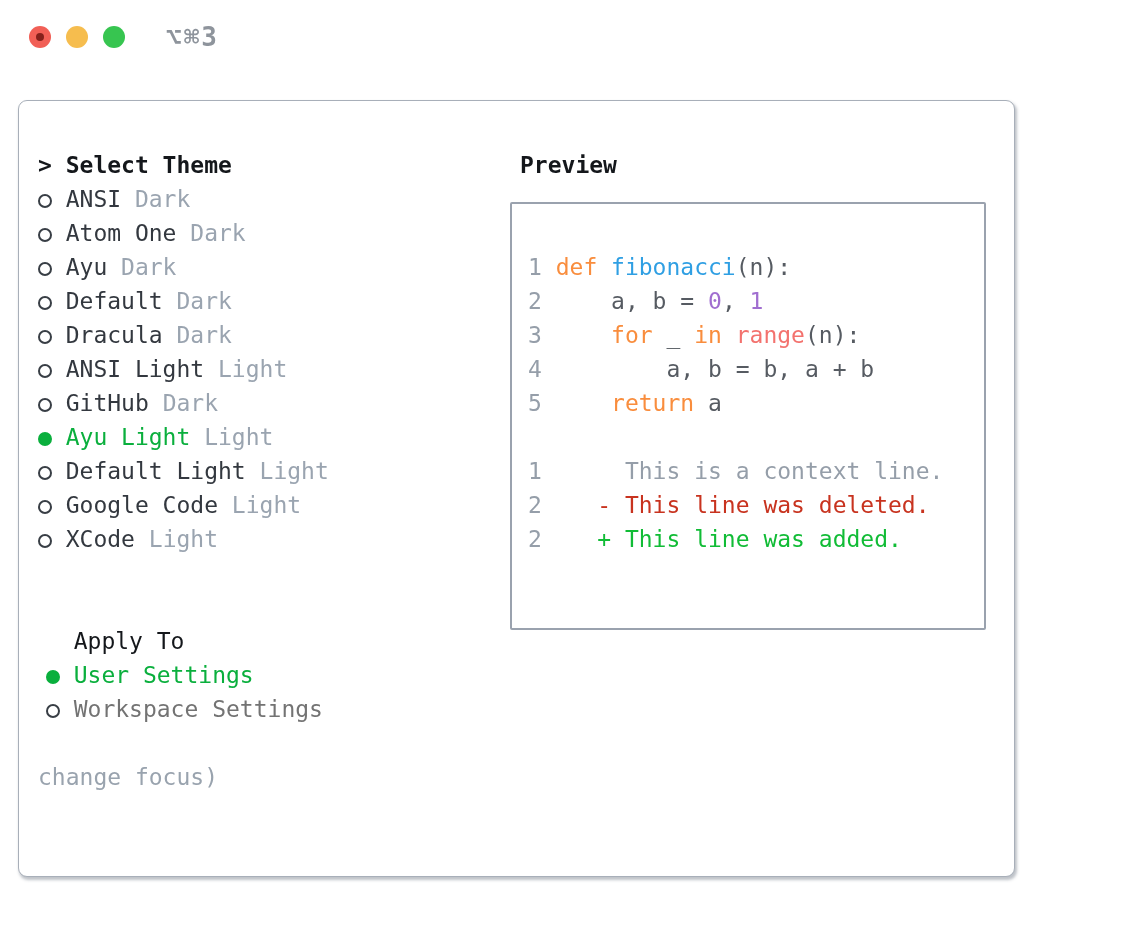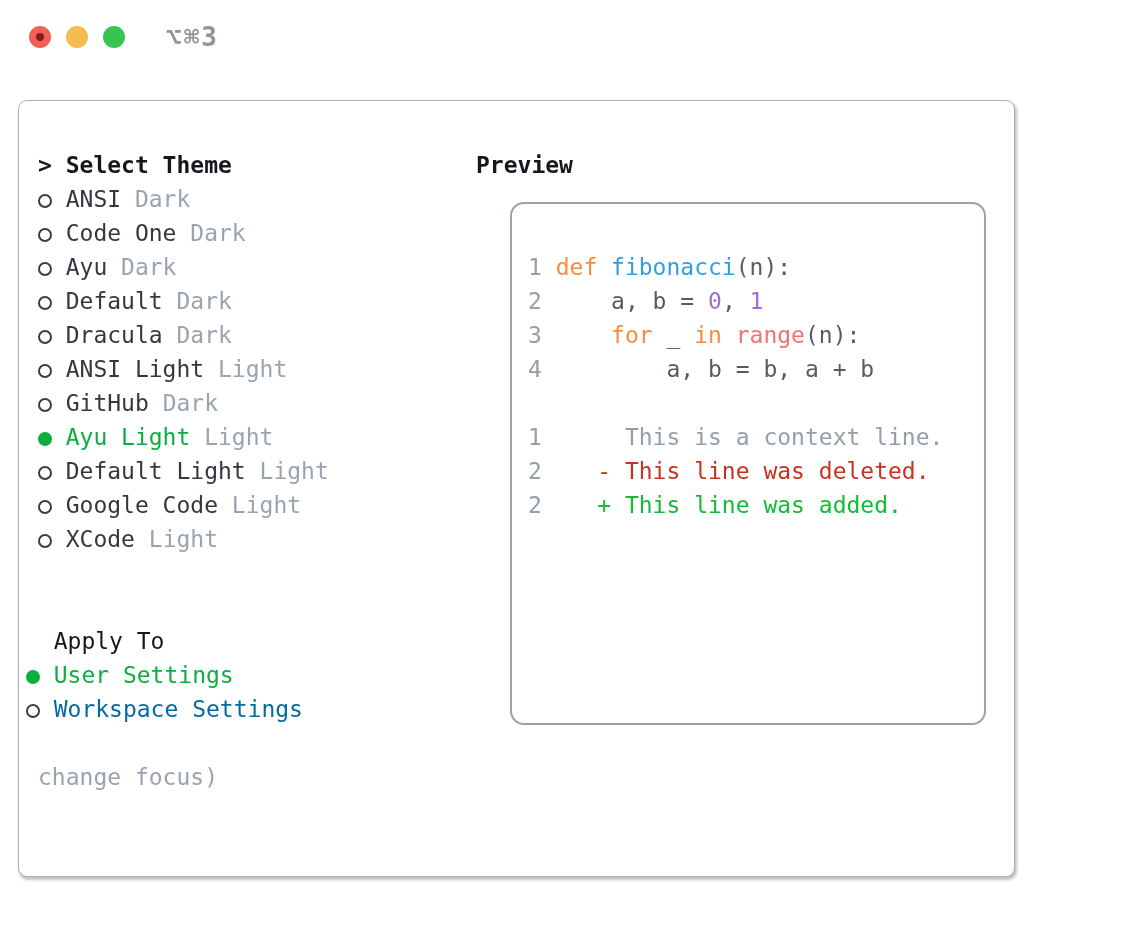--- a/index.html
+++ b/index.html
@@ -55,36 +55,36 @@
     margin-right: calc(2ch - 14px);
     position: relative; top: 1px;
   }
   .radio.on { border-color: var(--c-green); background: var(--c-green); }
   
   .theme-list { position: absolute; left: 38px; top: 148px; }
   .t-name { color: #33383f; margin-right: 1ch; }
   .t-var  { color: var(--c-variant); }
   .theme-row.selected .t-name { color: var(--c-green); }
   
-  .apply-block { position: absolute; left: 26px; top: 624px; }
+  .apply-block { position: absolute; left: 46px; top: 624px; }
   .apply-hdr-label { color: #14171b; }
-  .a-label { color: #0369a1; }
+  .a-label { color: #737373; }
   .apply-row.selected .a-label { color: var(--c-green); }
   
   .hint { position: absolute; left: 38px; top: 760px; color: var(--c-hint); }
   
   .preview-heading {
-    position: absolute; left: 476px; top: 148px;
+    position: absolute; left: 520px; top: 148px;
     height: 34px; line-height: 34px; font-size: 23px;
     font-weight: 700; color: #14171b;
   }
   .preview-box {
     position: absolute; left: 510px; top: 202px;
-    width: 476px; height: 523px; box-sizing: border-box;
-    border: 2px solid #9aa2ae; border-radius: 14px;
+    width: 476px; height: 428px; box-sizing: border-box;
+    border: 2px solid #9aa2ae; border-radius: 2px;
     background: #ffffff; overflow: hidden;
   }
   .code { padding: 46px 0 0 16px; }
   .cline { height: 34px; line-height: 34px; font-size: 23px; white-space: pre; }
   .ln { display: inline-block; width: 2ch; color: var(--c-ln); }
   .diff-gap { margin-top: 34px; }
   .tok.kw  { color: var(--c-kw); }
   .tok.fn  { color: var(--c-fn); }
   .tok.num { color: var(--c-num); }
   .tok.rg  { color: var(--c-rg); }
@@ -104,21 +104,21 @@
     <span class="tl green"></span>
     <span class="shortcut">⌥⌘3</span>
   </div>
 
   <div class="main-box"></div>
 
   <div class="theme-list">
     <div class="row header-row"><span class="marker">&gt;</span><span class="hdr">Select Theme</span></div>
 
   <div class="row theme-row"><span class="radio"></span><span class="t-name">ANSI</span><span class="t-var">Dark</span></div>
-      <div class="row theme-row"><span class="radio"></span><span class="t-name">Code One</span><span class="t-var">Dark</span></div>
+      <div class="row theme-row"><span class="radio"></span><span class="t-name">Atom One</span><span class="t-var">Dark</span></div>
       <div class="row theme-row"><span class="radio"></span><span class="t-name">Ayu</span><span class="t-var">Dark</span></div>
       <div class="row theme-row"><span class="radio"></span><span class="t-name">Default</span><span class="t-var">Dark</span></div>
       <div class="row theme-row"><span class="radio"></span><span class="t-name">Dracula</span><span class="t-var">Dark</span></div>
       <div class="row theme-row"><span class="radio"></span><span class="t-name">ANSI Light</span><span class="t-var">Light</span></div>
       <div class="row theme-row"><span class="radio"></span><span class="t-name">GitHub</span><span class="t-var">Dark</span></div>
       <div class="row theme-row selected"><span class="radio on"></span><span class="t-name">Ayu Light</span><span class="t-var">Light</span></div>
       <div class="row theme-row"><span class="radio"></span><span class="t-name">Default Light</span><span class="t-var">Light</span></div>
       <div class="row theme-row"><span class="radio"></span><span class="t-name">Google Code</span><span class="t-var">Light</span></div>
       <div class="row theme-row"><span class="radio"></span><span class="t-name">XCode</span><span class="t-var">Light</span></div>
     </div>
@@ -136,19 +136,20 @@
 
   <div class="preview-heading">Preview</div>
 
   <div class="preview-box">
     <div class="code">
 
     <div class="cline"><span class="ln">1</span><span class="tok kw">def </span><span class="tok fn">fibonacci</span><span class="tok pl">(n):</span></div>
         <div class="cline"><span class="ln">2</span><span class="tok pl">    a, b = </span><span class="tok num">0</span><span class="tok pl">, </span><span class="tok num">1</span></div>
         <div class="cline"><span class="ln">3</span><span class="tok pl">    </span><span class="tok kw">for</span><span class="tok pl"> _ </span><span class="tok kw">in</span><span class="tok pl"> </span><span class="tok rg">range</span><span class="tok pl">(n):</span></div>
         <div class="cline"><span class="ln">4</span><span class="tok pl">        a, b = b, a + b</span></div>
+        <div class="cline"><span class="ln">5</span><span class="tok pl">    </span><span class="tok kw">return</span><span class="tok pl"> a</span></div>
         <div class="cline diff-gap"><span class="ln">1</span><span class="tok ctx">     This is a context line.</span></div>
         <div class="cline"><span class="ln">2</span><span class="tok del">   - This line was deleted.</span></div>
         <div class="cline"><span class="ln">2</span><span class="tok add">   + This line was added.</span></div>
       </div>
   </div>
 
 </div>
 
 </body></html>

